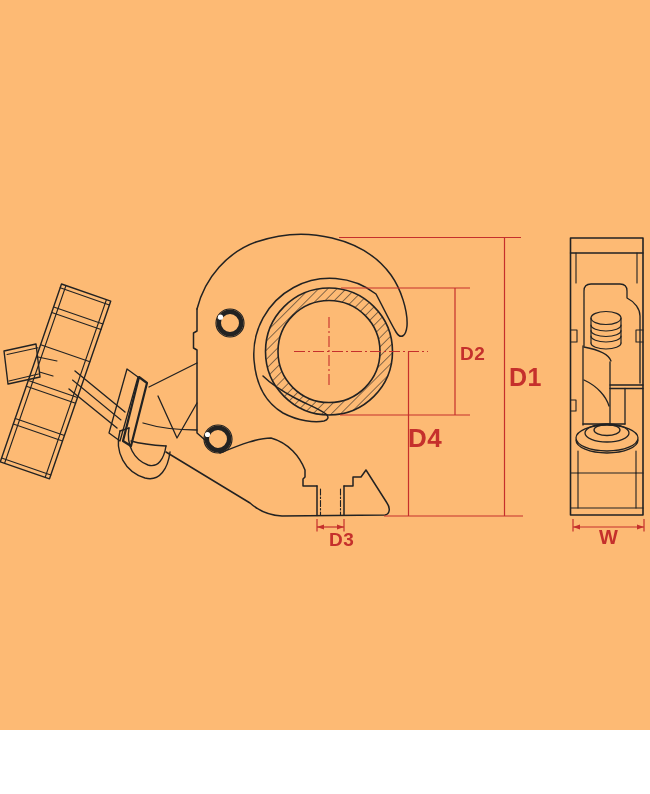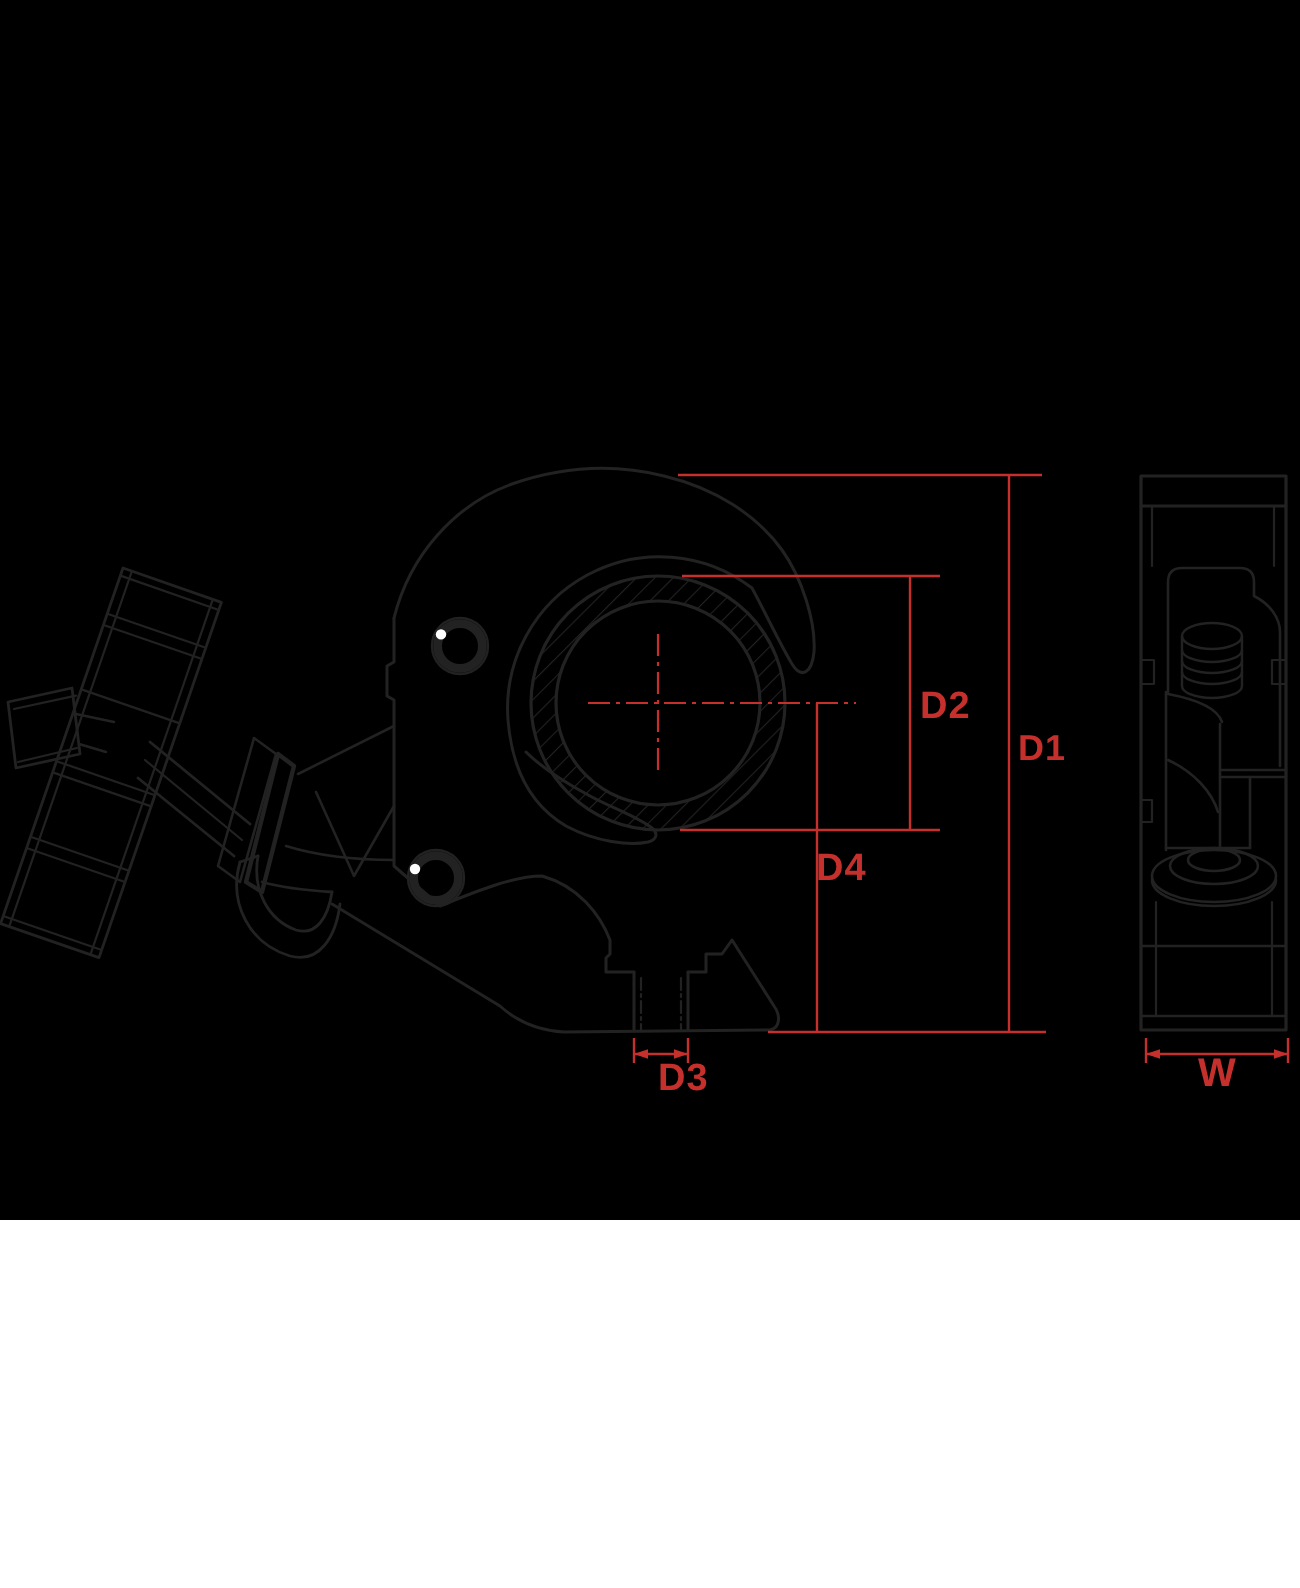--- a/index.html
+++ b/index.html
@@ -1,23 +1,23 @@
 <!DOCTYPE html>
 <html><head>
 <meta charset="utf-8">
 <style>
   html,body{margin:0;padding:0;background:#fff;}
-  .canvas{position:relative;width:650px;height:610px;background:#000000;overflow:hidden;
+  .canvas{position:relative;width:650px;height:730px;background:#fdba74;overflow:hidden;
           font-family:"Liberation Sans", sans-serif;}
   .canvas svg{position:absolute;left:0;top:0;}
   .dim-label{position:absolute;font-weight:bold;color:#c5302c;
              font-family:"Liberation Sans", sans-serif;line-height:1;letter-spacing:0.5px;}
   .lbl-d2{left:460px;top:344px;font-size:19px;}
-  .lbl-d1{left:509px;top:365px;font-size:18px;}
-  .lbl-d4{left:408px;top:425px;font-size:19px;}
+  .lbl-d1{left:509px;top:365px;font-size:25px;}
+  .lbl-d4{left:408px;top:425px;font-size:26px;}
   .lbl-d3{left:329px;top:530px;font-size:19px;}
   .lbl-w {left:599px;top:527px;font-size:20px;}
 </style>
 </head>
 <body>
 
 <div class="canvas">
 
 <svg width="650" height="794" viewBox="0 0 650 794">
   <defs>

